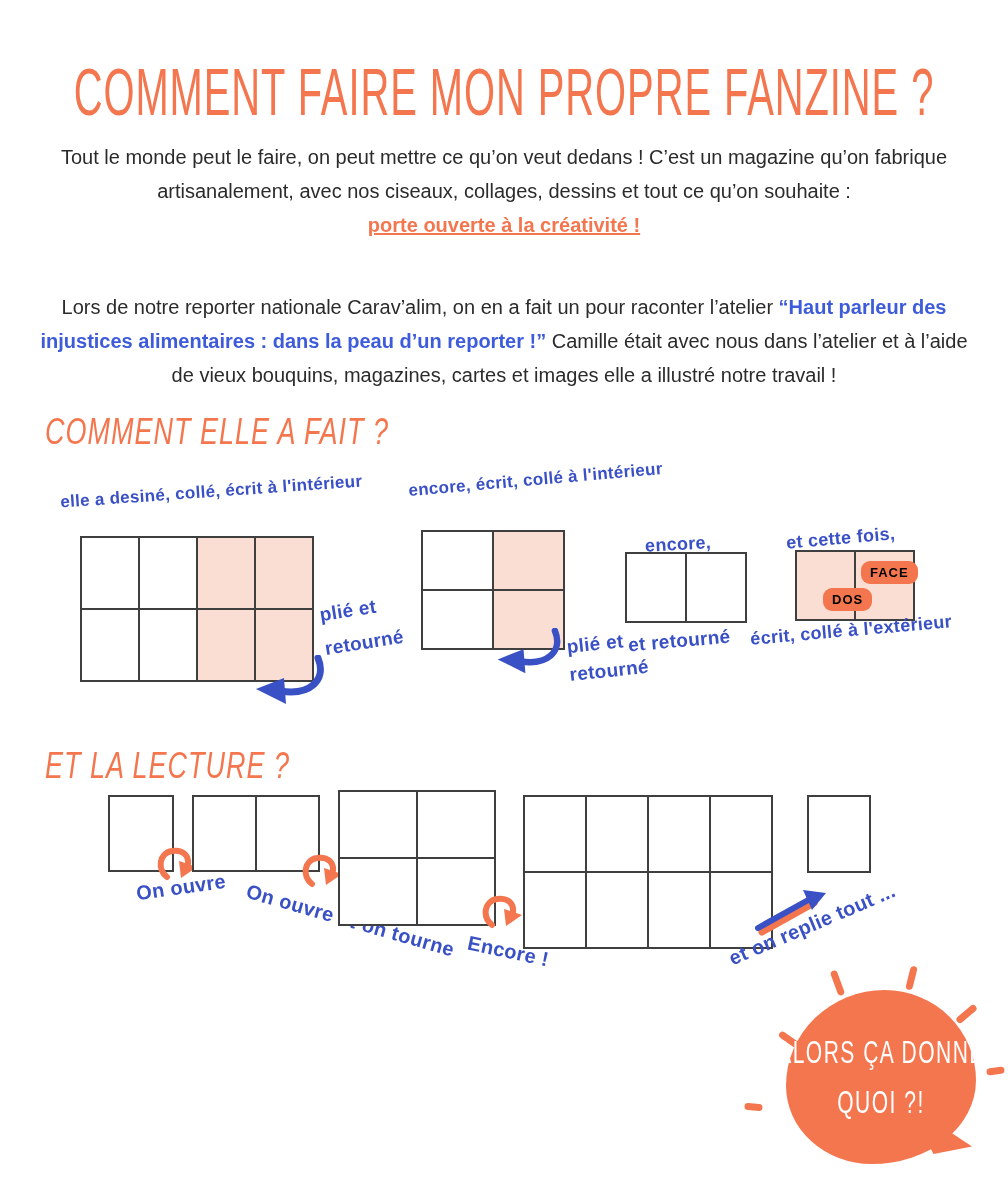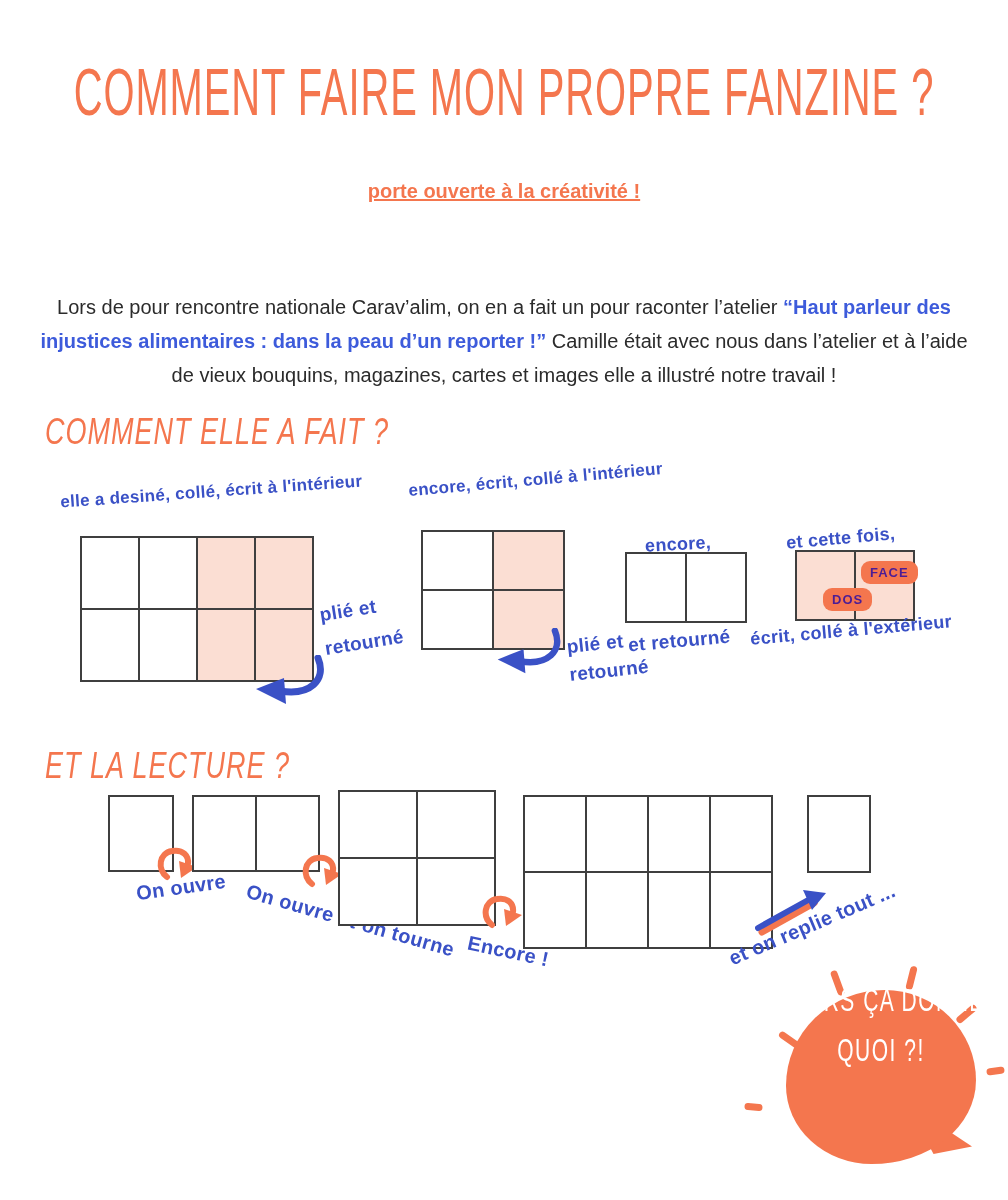--- a/index.html
+++ b/index.html
@@ -63,36 +63,36 @@
     display:inline-grid;
     background:var(--line);
     gap:2px;padding:2px;
   }
   .fgrid .cell{background:#fff;}
   .fgrid .cell.pink{background:var(--pink);}
   
   .badge{
     position:absolute;
     background:var(--orange);
-    color:#4c1d95;
+    color:#000000;
     font-weight:bold;
     font-size:13px;
     letter-spacing:1px;
     padding:4px 9px;
     border-radius:9px;
   }
   
   .arr{position:absolute;}
   
   .bubble{
     position:absolute;left:786px;top:990px;
     width:190px;height:174px;
     background:var(--orange);
     border-radius:52% 48% 55% 45% / 55% 52% 48% 45%;
-    display:flex;flex-direction:column;align-items:center;justify-content:flex-start;
+    display:flex;flex-direction:column;align-items:center;justify-content:center;
     z-index:2;
   }
   .bubble-tail{
     position:absolute;left:920px;top:1112px;
     width:52px;height:42px;
     background:var(--orange);
     clip-path:polygon(0 0,100% 82%,26% 100%,0 40%);
     z-index:1;
   }
   .bubble-text{
@@ -113,27 +113,27 @@
   }
 </style>
 </head>
 <body>
 
 <div style="position:absolute;top:38px;left:0;width:100%;text-align:center;margin-top:17px;">
   <span class="hand-title">COMMENT FAIRE MON PROPRE FANZINE ?</span>
 </div>
 
 <div class="copy" style="top:140px;">
-  <br>
+  <span>Tout le monde peut le faire, on peut mettre ce qu’on veut dedans ! C’est un magazine qu’on fabrique artisanalement, avec nos ciseaux, collages, dessins et tout ce qu’on souhaite :</span><br>
   <span class="accent-orange">porte ouverte à la créativité !</span>
 </div>
 
 <div class="copy" style="top:256px;">
   <br>
-  <span>Lors de pour rencontre nationale Carav’alim, on en a fait un pour raconter l’atelier </span><span class="accent-blue">“Haut parleur des injustices alimentaires : dans la peau d’un reporter !”</span><span> Camille était avec nous dans l’atelier et à l’aide de vieux bouquins, magazines, cartes et images elle a illustré notre travail !</span>
+  <span>Lors de notre reporter nationale Carav’alim, on en a fait un pour raconter l’atelier </span><span class="accent-blue">“Haut parleur des injustices alimentaires : dans la peau d’un reporter !”</span><span> Camille était avec nous dans l’atelier et à l’aide de vieux bouquins, magazines, cartes et images elle a illustré notre travail !</span>
 </div>
 
 <div class="section-heading" style="left:45px;top:412px;">COMMENT ELLE A FAIT ?</div>
 
 <div class="note" style="left:60px;top:482px;transform:rotate(-4deg);">elle a desiné, collé,  écrit à l'intérieur</div>
 <div class="fgrid" style="left: 80px; top: 536px; grid-template-columns: repeat(4, 56px); grid-template-rows: repeat(2, 70px);">
     <div class="cell"></div>
     <div class="cell"></div>
     <div class="cell pink"></div>
     <div class="cell pink"></div>

